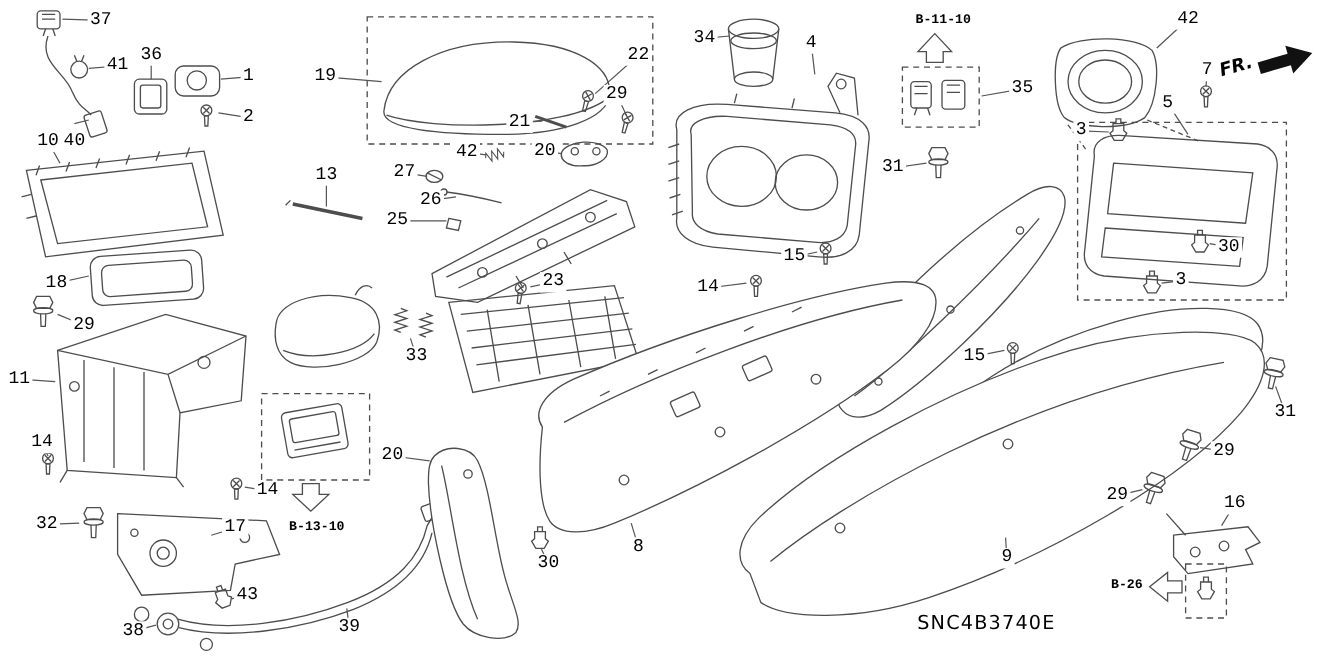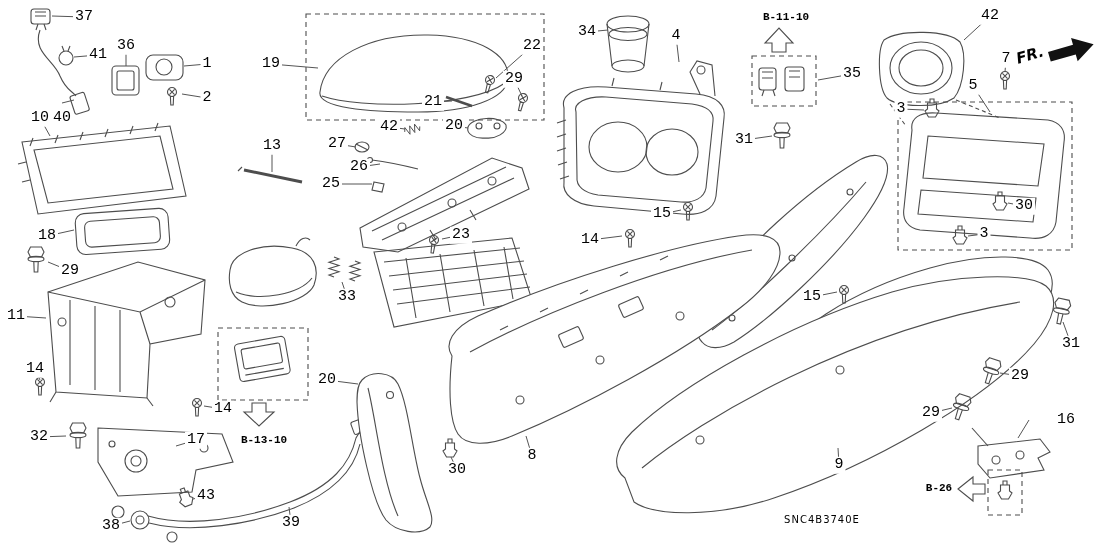--- a/index.html
+++ b/index.html
@@ -10,21 +10,21 @@
   .part-label {
     position:absolute; transform:translate(-50%,-50%);
     font-size:15px; color:#000; background:#fff; padding:0 2px; line-height:1.1; white-space:nowrap;
   }
   .ref-label {
     position:absolute; transform:translate(-50%,-50%);
     font-size:11px; font-weight:bold; color:#000000; background:#fff; padding:0 2px; white-space:nowrap;
   }
   .diagram-code {
     position:absolute; left:822px; top:519px; transform:translate(-50%,-50%);
-    font-size:10px; letter-spacing:1px; color:#000;
+    font-size:16px; letter-spacing:1px; color:#000;
   }
   .fr-label {
     position:absolute; left:1016px; top:46px; font-size:15px; font-weight:bold; font-style:italic;
     transform:rotate(-16deg); color:#000;
   }
   [data-name="leader-lines"] line { stroke:#555; stroke-width:1; }
 </style>
 </head>
 <body>
 
@@ -367,21 +367,21 @@
       <div class="part-label" data-name="part-label-30" style="left: 1024px; top: 206px;">30</div>
       <div class="part-label" data-name="part-label-3" style="left: 984px; top: 234px;">3</div>
       <div class="part-label" data-name="part-label-31" style="left: 1071px; top: 344px;">31</div>
       <div class="part-label" data-name="part-label-12" style="left: 327px; top: 380px;">20</div>
       <div class="part-label" data-name="part-label-14" style="left: 35px; top: 369px;">14</div>
       <div class="part-label" data-name="part-label-14" style="left: 223px; top: 409px;">14</div>
       <div class="part-label" data-name="part-label-32" style="left: 39px; top: 437px;">32</div>
       <div class="part-label" data-name="part-label-17" style="left: 196px; top: 440px;">17</div>
       <div class="part-label" data-name="part-label-29" style="left: 1020px; top: 376px;">29</div>
       <div class="part-label" data-name="part-label-29" style="left: 931px; top: 413px;">29</div>
-      <div class="part-label" data-name="part-label-16" style="left: 1029px; top: 420px; margin-left: 37px;">16</div>
+      <div class="part-label" data-name="part-label-16" style="left: 1029px; top: 420px;">16</div>
       <div class="part-label" data-name="part-label-8" style="left: 532px; top: 456px;">8</div>
       <div class="part-label" data-name="part-label-30" style="left: 457px; top: 470px;">30</div>
       <div class="part-label" data-name="part-label-9" style="left: 839px; top: 465px;">9</div>
       <div class="part-label" data-name="part-label-43" style="left: 206px; top: 496px;">43</div>
       <div class="part-label" data-name="part-label-38" style="left: 111px; top: 526px;">38</div>
       <div class="part-label" data-name="part-label-39" style="left: 291px; top: 523px;">39</div>
       <div class="ref-label" data-name="ref-label-B-11-10" style="left: 786px; top: 17px;">B-11-10</div>
       <div class="ref-label" data-name="ref-label-B-13-10" style="left: 264px; top: 440px;">B-13-10</div>
       <div class="ref-label" data-name="ref-label-B-26" style="left: 939px; top: 488px;">B-26</div>
     </div>

